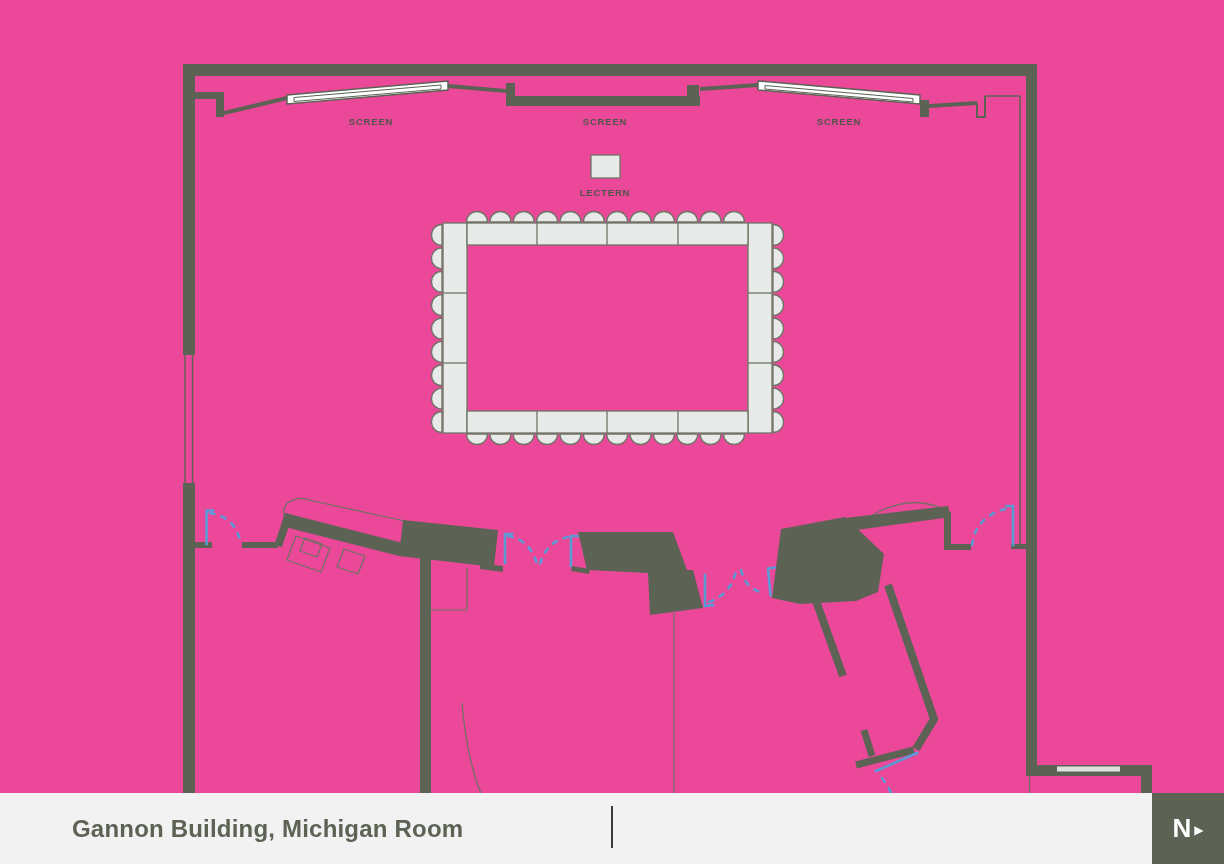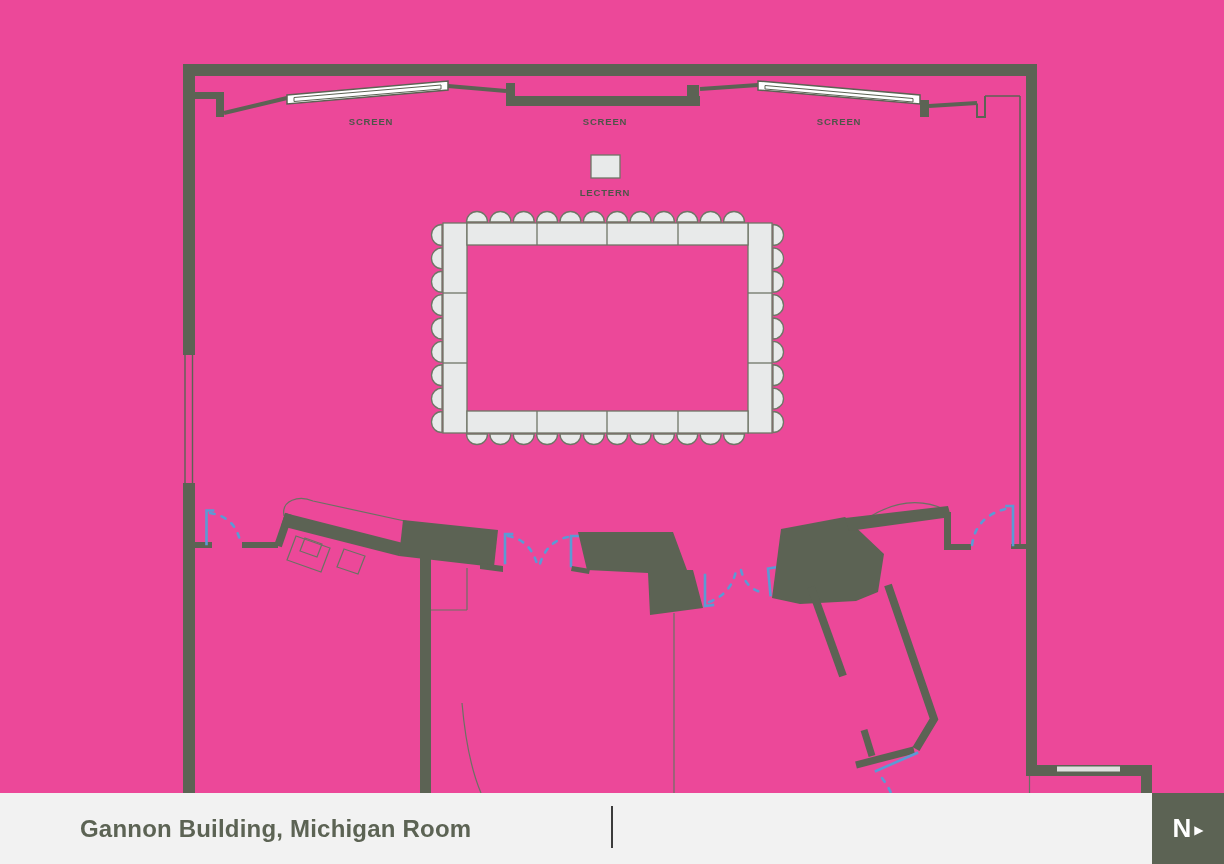--- a/index.html
+++ b/index.html
@@ -18,21 +18,21 @@
   .furn{fill:var(--furniture-fill);stroke:var(--furniture-stroke);stroke-width:1.3;}
   .chair{fill:var(--furniture-fill);stroke:var(--furniture-stroke);stroke-width:1.3;}
   .slab{fill:#ffffff;stroke:var(--wall);stroke-width:1.5;}
   .slab-inner{fill:none;stroke:var(--wall);stroke-width:1;}
   .door{stroke:var(--door);stroke-width:2.6;fill:none;stroke-linecap:square;}
   .darc{stroke:var(--door);stroke-width:2.6;fill:none;stroke-dasharray:4.5 7.5;stroke-linecap:round;}
   .plan-label{font-family:"Liberation Sans",sans-serif;font-size:9.5px;font-weight:bold;
               letter-spacing:0.8px;fill:var(--label-text);text-anchor:middle;}
 
   .footer{position:absolute;left:0;top:793px;width:1224px;height:71px;background:var(--footer-bg);}
-  .footer-title{position:absolute;left:80px;top:0;height:71px;line-height:71px;
+  .footer-title{position:absolute;left:72px;top:0;height:71px;line-height:71px;
                 font-size:24px;font-weight:bold;color:var(--footer-text);letter-spacing:0.2px;}
   .footer-divider{position:absolute;left:611px;top:13px;width:2px;height:42px;background:var(--divider);}
   .north-box{position:absolute;right:0;top:0;width:72px;height:71px;background:var(--wall);
              display:flex;align-items:center;justify-content:center;cursor:pointer;}
   .north-letter{color:#fff;font-size:26px;font-weight:bold;}
   .north-arrow{color:#fff;font-size:12px;margin-left:3px;margin-top:3px;}
 </style>
 </head>
 <body>
 

